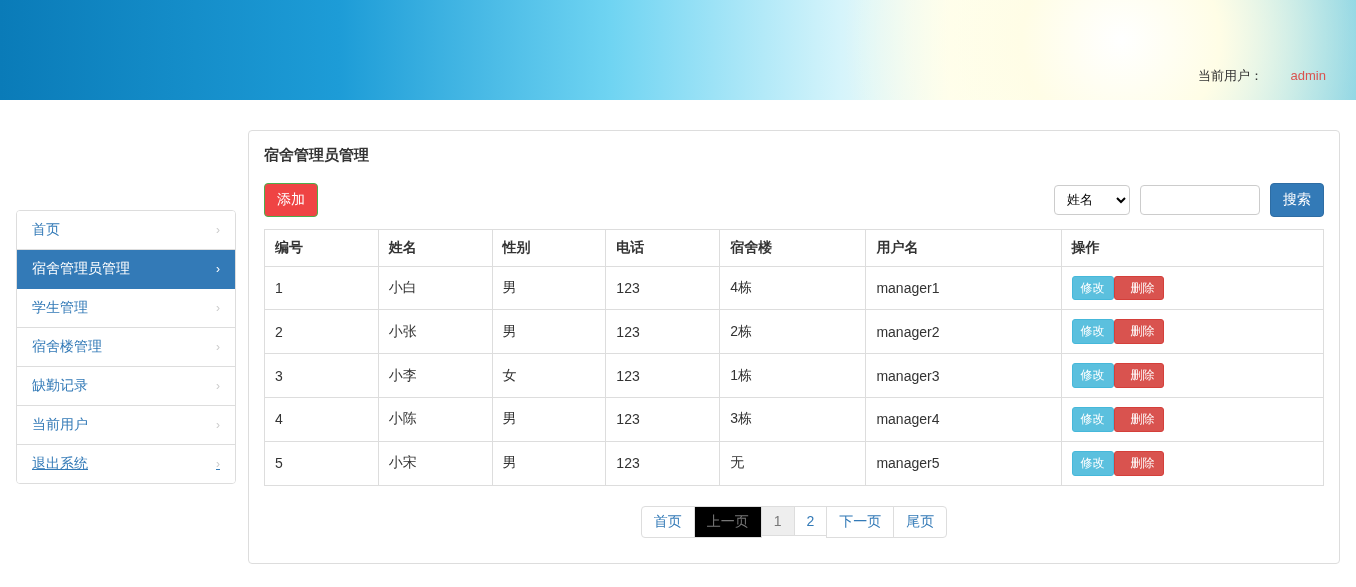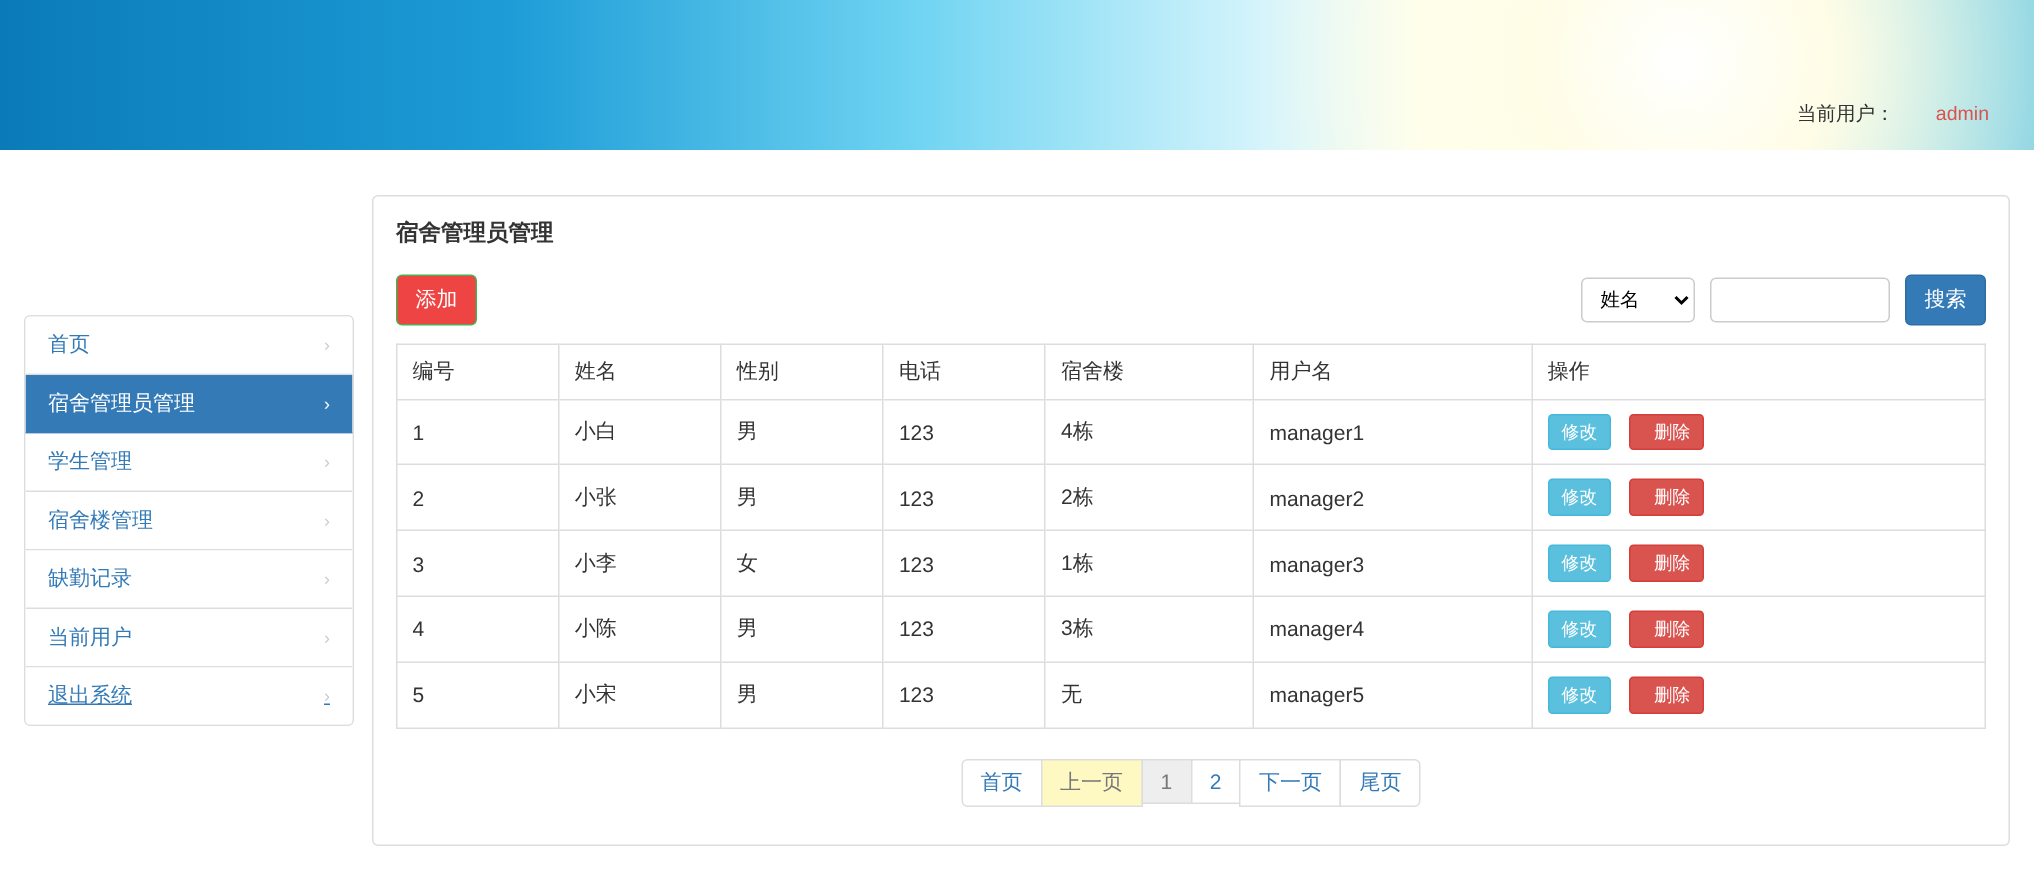--- a/index.html
+++ b/index.html
@@ -76,41 +76,41 @@
 select.form-control { padding-right: 20px; }
 
 .table { width: 100%; border-collapse: collapse; margin-bottom: 20px; }
 .table th, .table td {
   border: 1px solid #ddd;
   padding: 9px 10px;
   text-align: left;
   font-size: 14px;
   vertical-align: middle;
 }
-.table th { font-weight: 400; background: #fff; }
-
-.ops-cell .btn { margin-right: 12px; }
+.table th { font-weight: 700; background: #fff; }
+
+.ops-cell .btn { margin-right: 0; }
 
 
 .pagination { display: flex; justify-content: center; gap: 0; list-style: none; }
 .pagination li { }
 .pagination a, .pagination span {
   display: inline-block;
   padding: 6px 12px;
   border: 1px solid #ddd;
   margin-left: -1px;
   color: #337ab7;
   text-decoration: none;
   background: #fff;
   cursor: pointer;
   font-size: 14px;
 }
 .pagination li:first-child a, .pagination li:first-child span { border-top-left-radius: 4px; border-bottom-left-radius: 4px; margin-left: 0; }
 .pagination li:last-child a, .pagination li:last-child span { border-top-right-radius: 4px; border-bottom-right-radius: 4px; }
-.pagination .disabled span { color: #777; cursor: not-allowed; background: #fef9c3; }
+.pagination .disabled span { color: #777; cursor: not-allowed; background: #000000; }
 .pagination .active span { color: #777; background: #eee; cursor: default; }
 </style>
 </head>
 <body>
 
 <div class="header">
   <div class="header-glow"></div>
   <div class="header-user-wrap">
     <span>当前用户：</span>
     <span class="header-username">admin</span>

